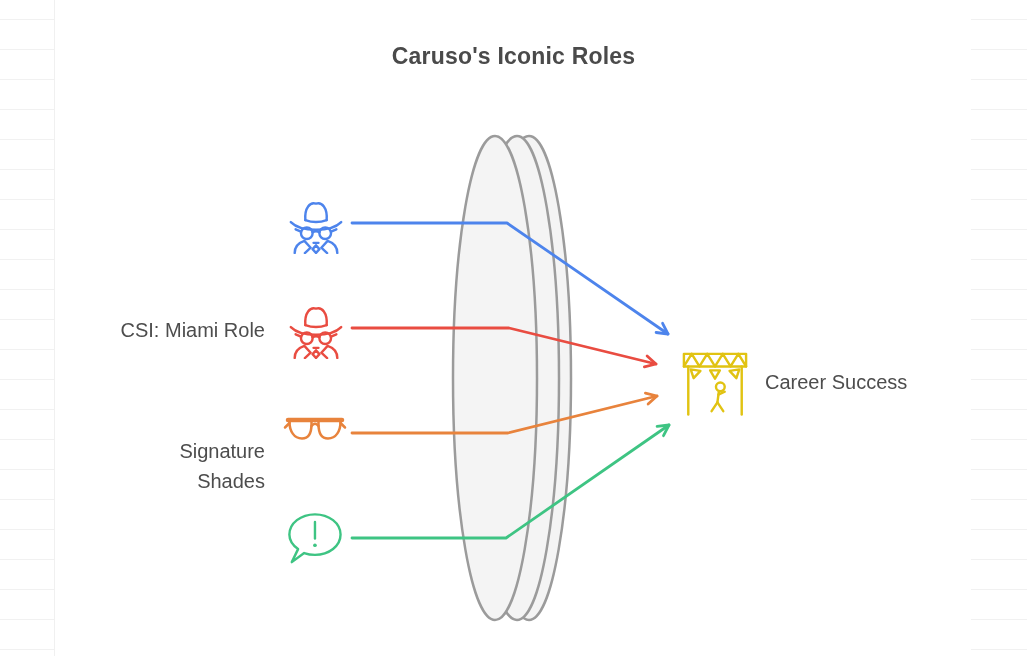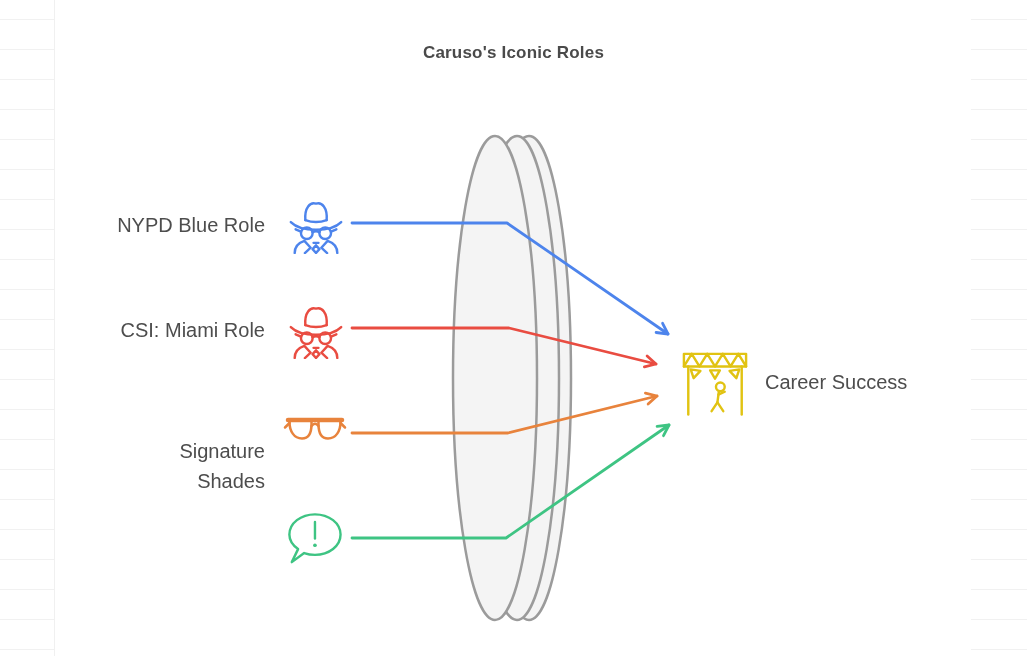--- a/index.html
+++ b/index.html
@@ -27,21 +27,21 @@
     );
   }
   .grid-margin.left  { left: 0;     width: 55px; border-right: 1px solid #f0f0f0; }
   .grid-margin.right { left: 971px; width: 56px; }
 
   .title {
     position: absolute;
     left: 0; right: 0;
     top: 43px;
     text-align: center;
-    font-size: 17px;
+    font-size: 23px;
     font-weight: bold;
     color: #4a4a4a;
     letter-spacing: 0.2px;
   }
 
   .svg-layer {
     position: absolute;
     left: 0; top: 0;
     width: 1027px;
     height: 656px;
@@ -123,21 +123,20 @@
     <g style="color: rgb(232, 131, 60);">
       <path class="arrow-path" d="M352 433 L508 433 L657 396"></path>
       <path class="arrow-path" d="M645.4 393.1 L657 396 L648.1 404"></path>
     </g>
     <g style="color: rgb(62, 196, 131);">
       <path class="arrow-path" d="M352 538 L506 538 L669 425"></path>
       <path class="arrow-path" d="M657.1 426.4 L669 425 L663.5 435.7"></path>
     </g>
   </svg>
 
-  <div class="node-label l1">NYPD Blue Role</div>
   <div class="node-label l2">CSI: Miami Role</div>
   <div class="node-label l3">Signature Shades</div>
 
   <div class="result-label">Career Success</div>
 
   <div class="icon-box i1" style="color: rgb(77, 132, 236);">
     <svg width="62" height="62" viewBox="0 0 64 64">
       <g class="icon-stroke">
         <path d="M21 29 C20 16 26 10 32 12 C38 10 44 16 43 29"></path>
         <path d="M21 29 Q32 33 43 29"></path>

